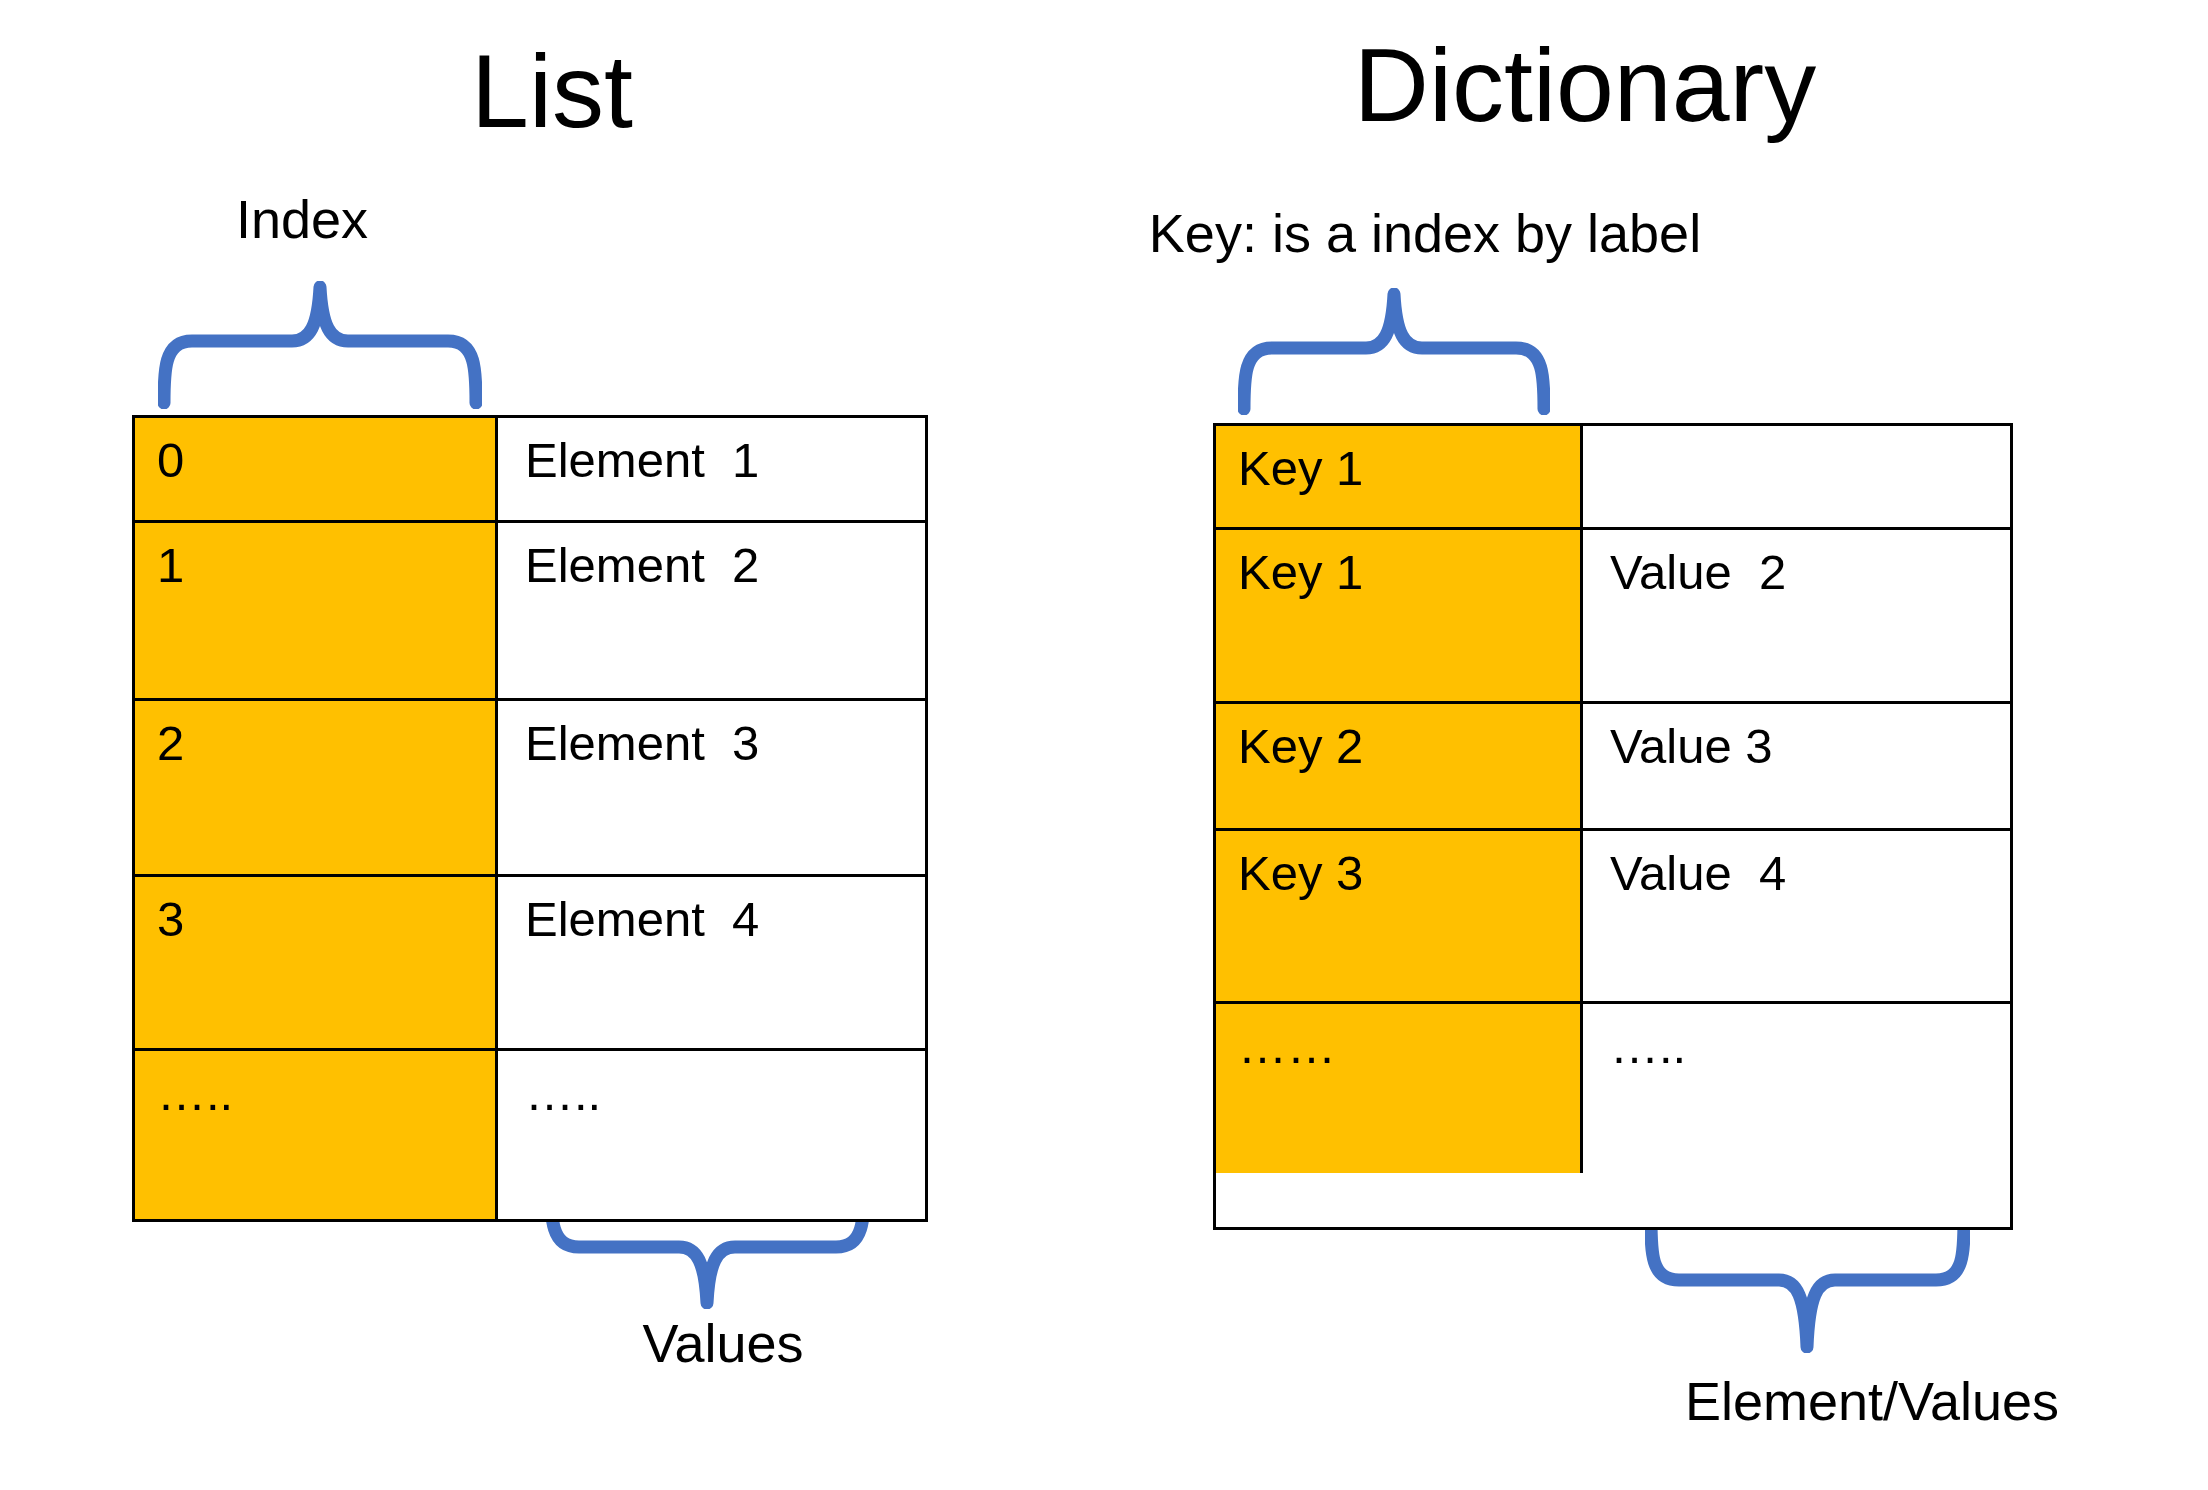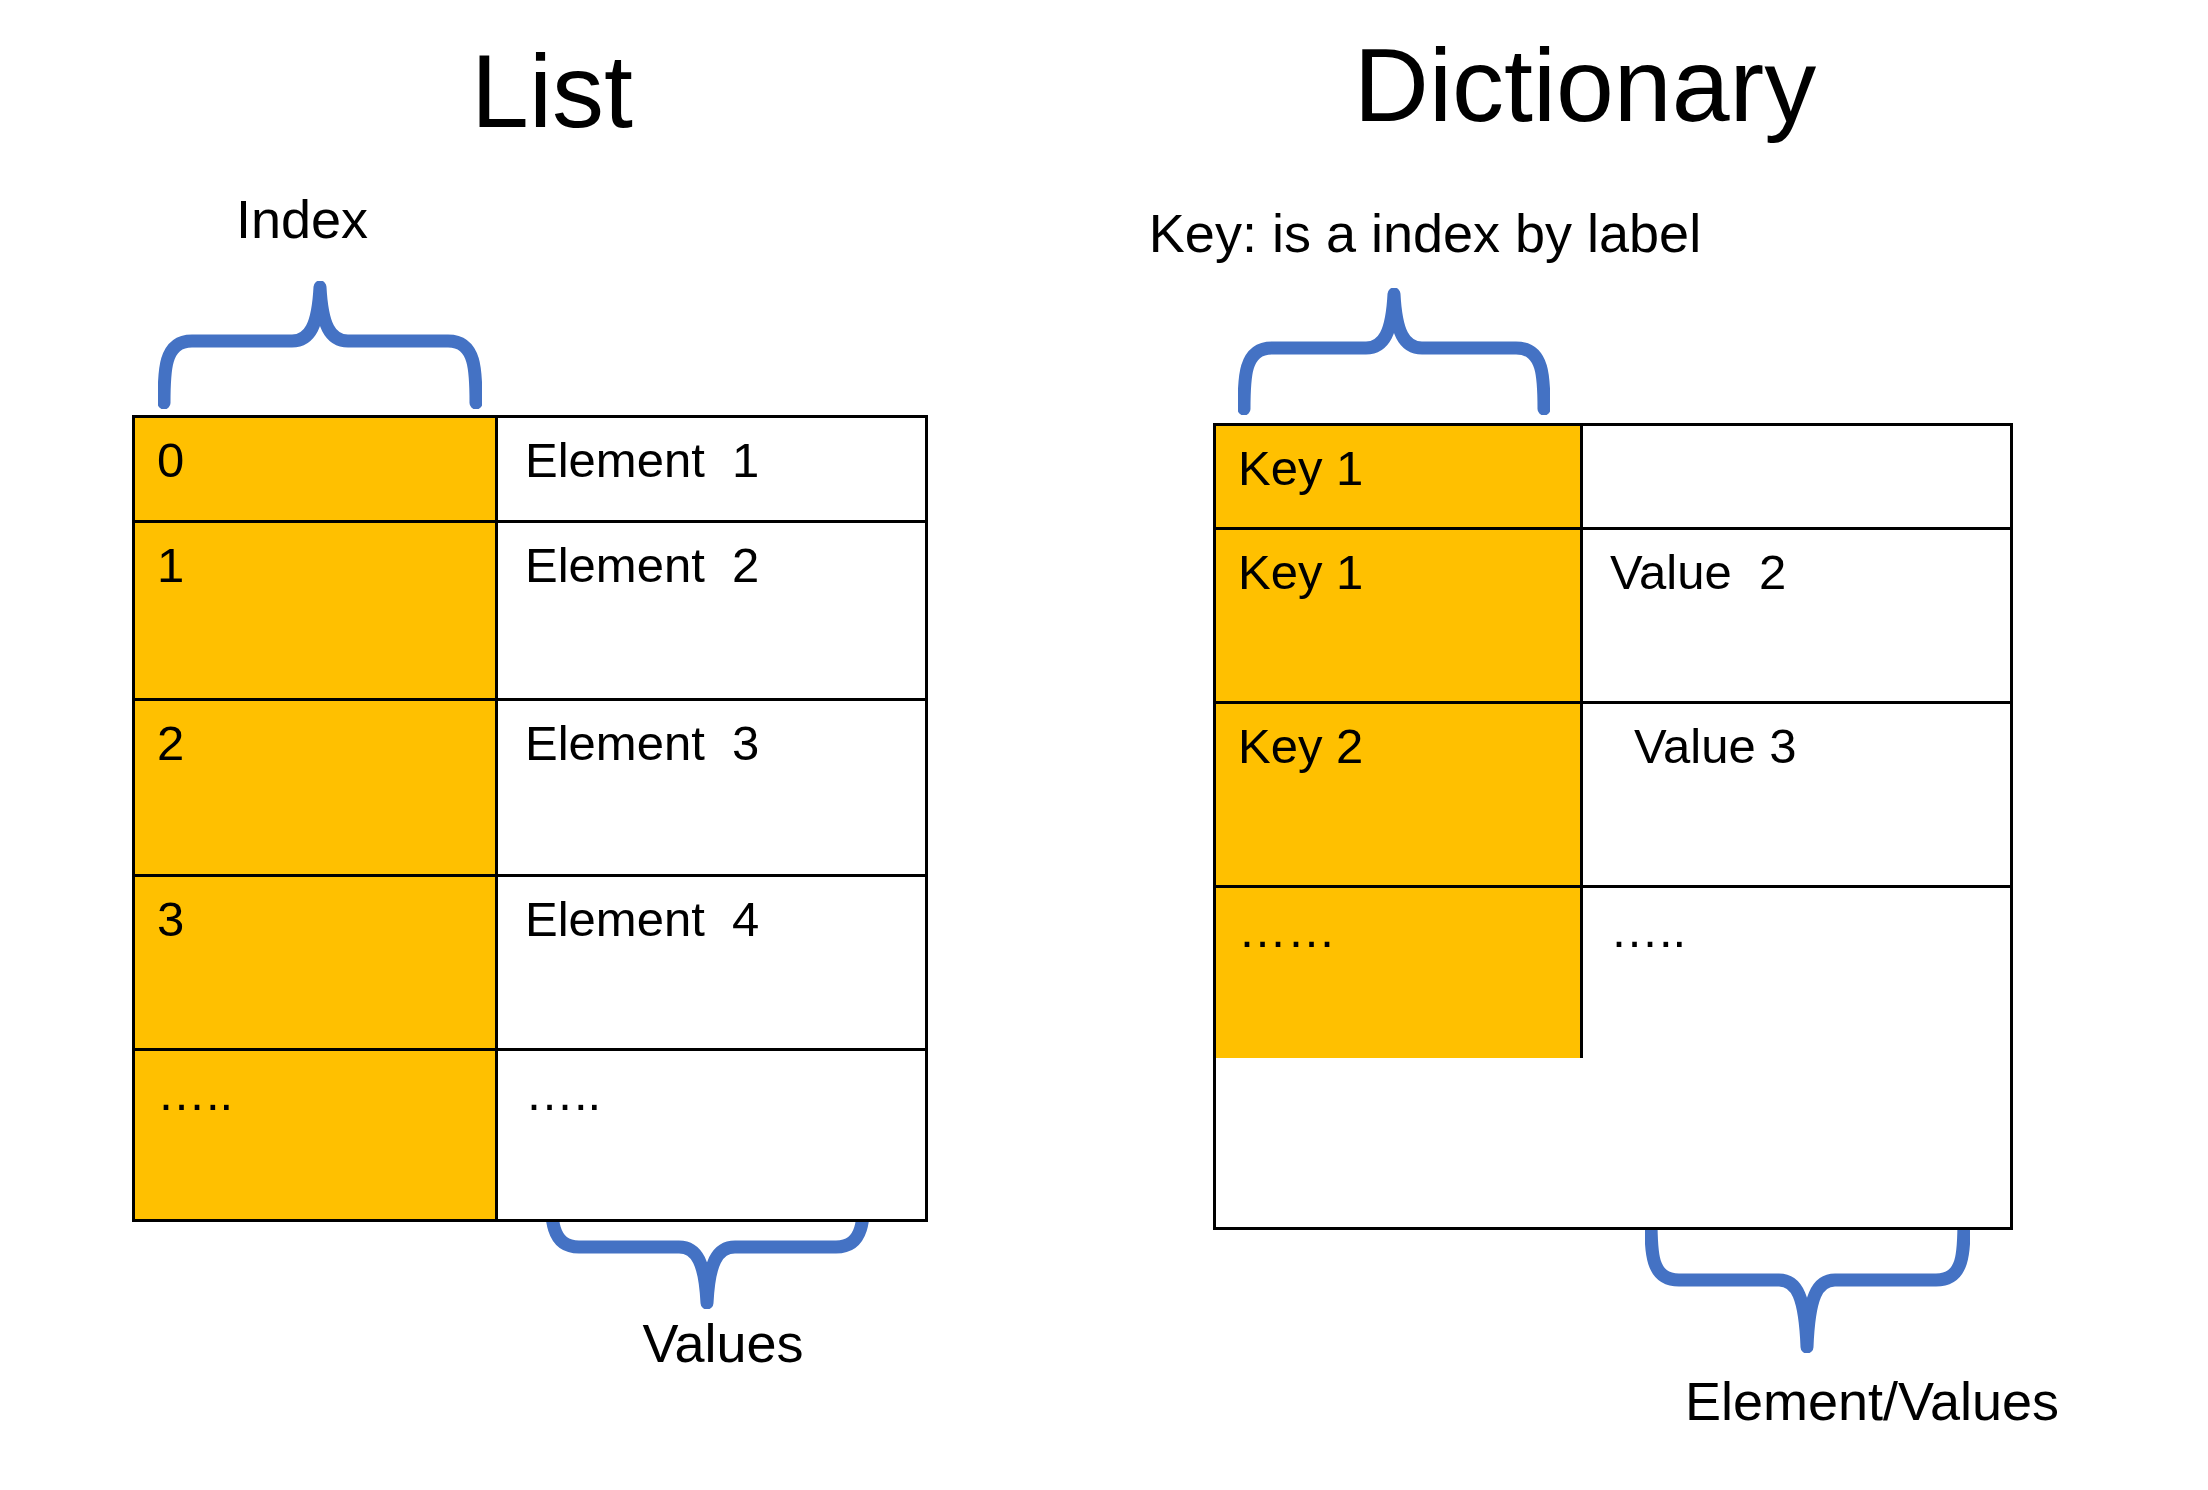--- a/index.html
+++ b/index.html
@@ -59,21 +59,21 @@
   #list-table .row:nth-child(2) { height: 178px; }
   #list-table .row:nth-child(3) { height: 176px; }
   #list-table .row:nth-child(4) { height: 174px; }
   #list-table .row:nth-child(5) { height: 171px; }
 
   
   #dict-table { left: 1213px; top: 423px; width: 800px; height: 807px; }
   #dict-table .cell.key { width: 367px; }
   #dict-table .row:nth-child(1) { height: 101px; }
   #dict-table .row:nth-child(2) { height: 174px; }
-  #dict-table .row:nth-child(3) { height: 184px; gap: 24px; }
+  #dict-table .row:nth-child(3) { height: 127px; }
   #dict-table .row:nth-child(4) { height: 173px; }
   #dict-table .row:nth-child(5) { height: 172px; }
 
   .brace { position: absolute; }
   .brace svg { display: block; }
 
   #list-title  { left: 533px;  top: 34px; margin-left: 19px; }
   #dict-title  { left: 1585px; top: 28px; }
   #index-label { left: 302px;  top: 190px; }
   #key-label   { left: 1425px; top: 204px; }
@@ -148,18 +148,22 @@
     </div>
     <div class="row">
       <div class="cell key">Key 1</div>
       <div class="cell val">Value  2</div>
     </div>
     <div class="row">
       <div class="cell key">Key 2</div>
       <div class="cell val">Value 3</div>
     </div>
     <div class="row">
+      <div class="cell key">Key 3</div>
+      <div class="cell val">Value  4</div>
+    </div>
+    <div class="row">
       <div class="cell key">……</div>
       <div class="cell val">…..</div>
     </div>
   </div>
 
 </div>
 
 </body></html>

